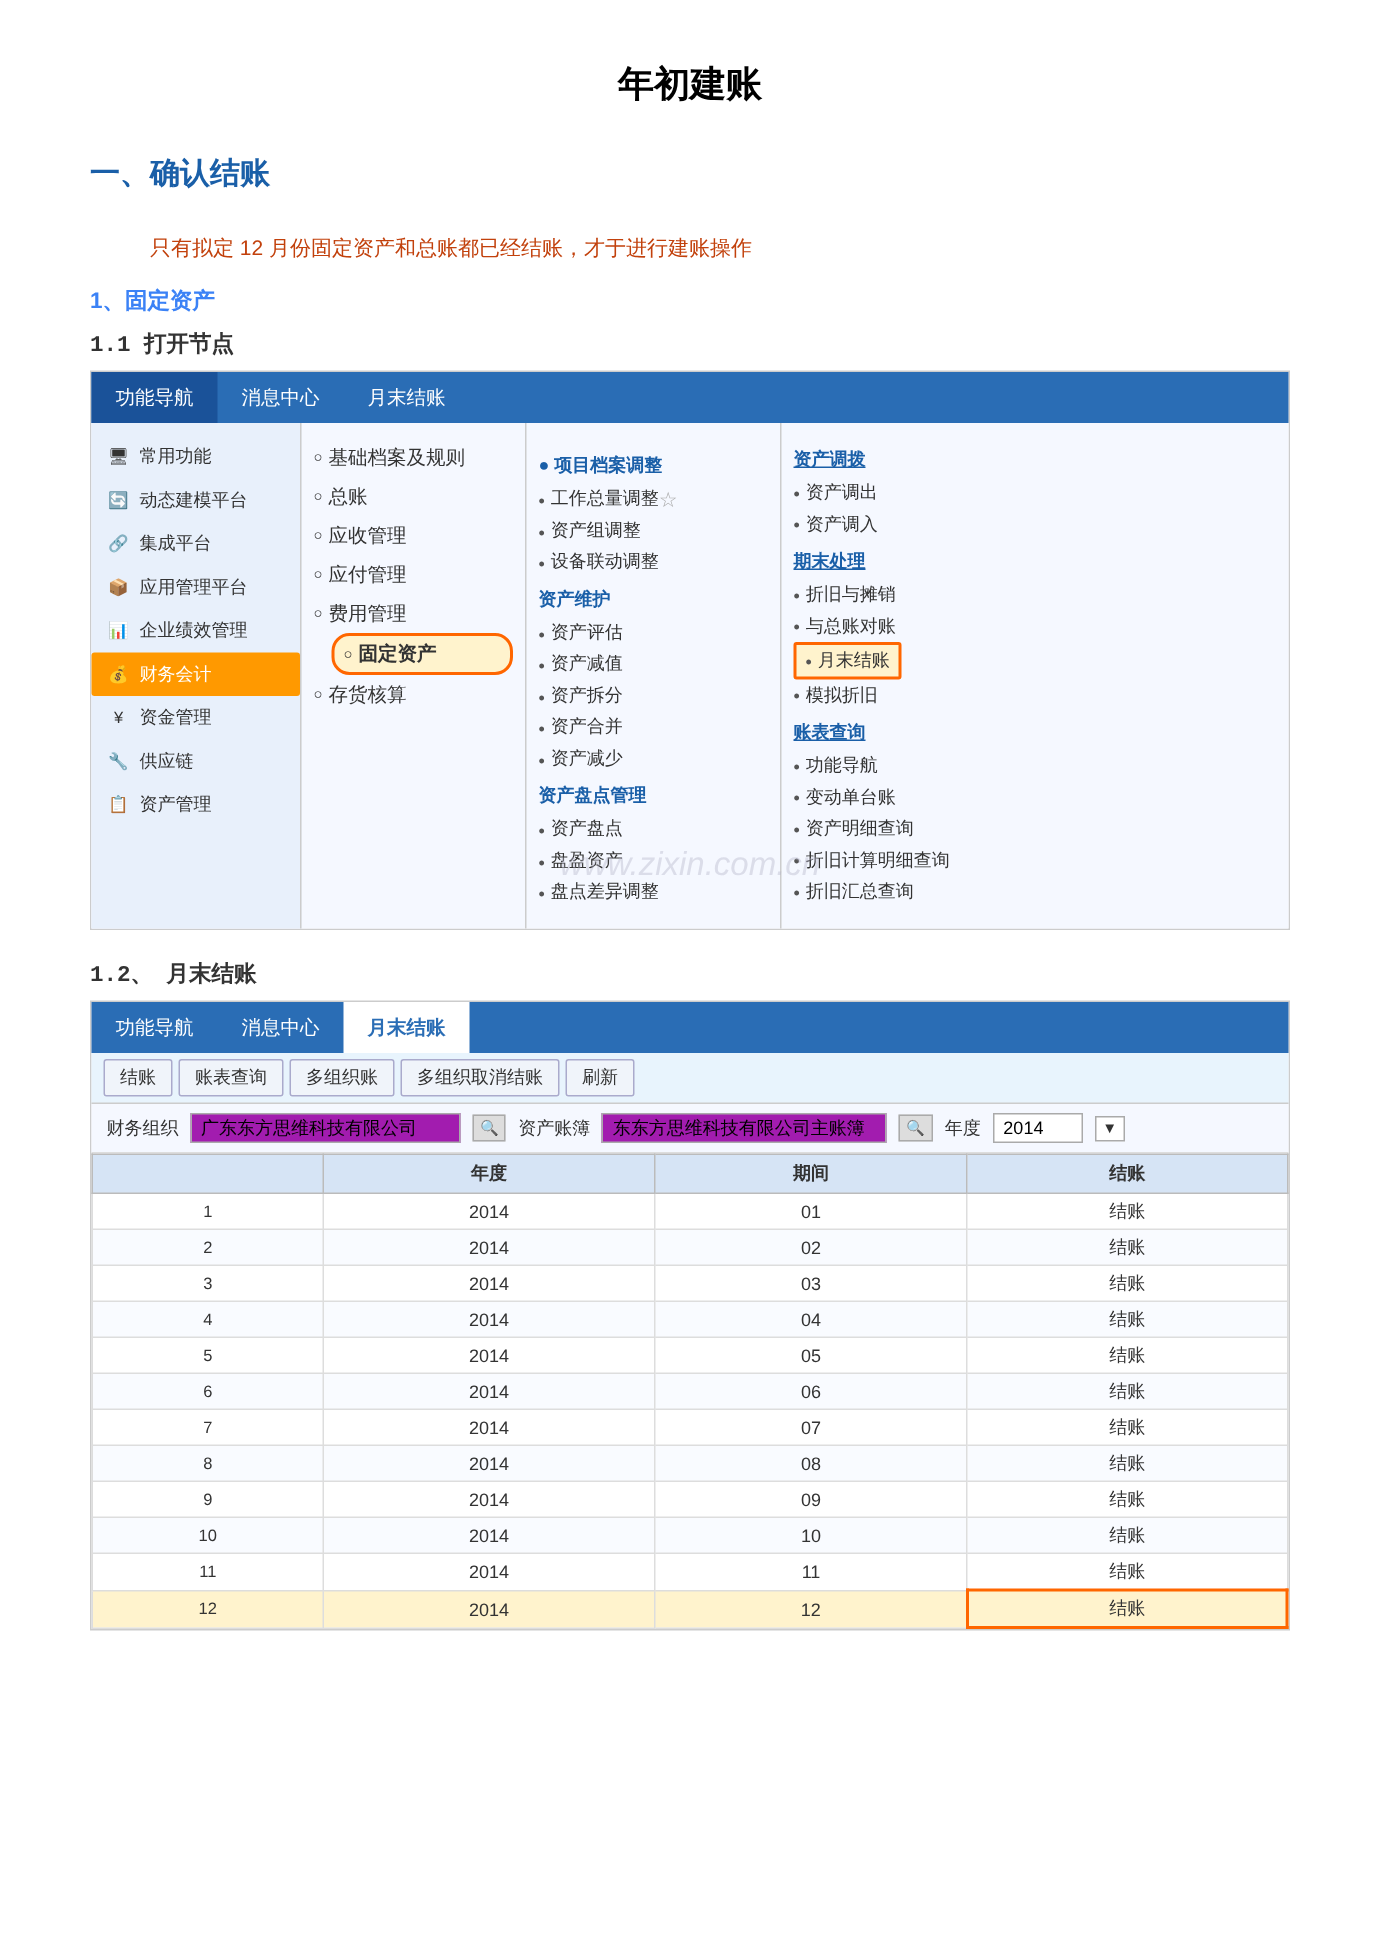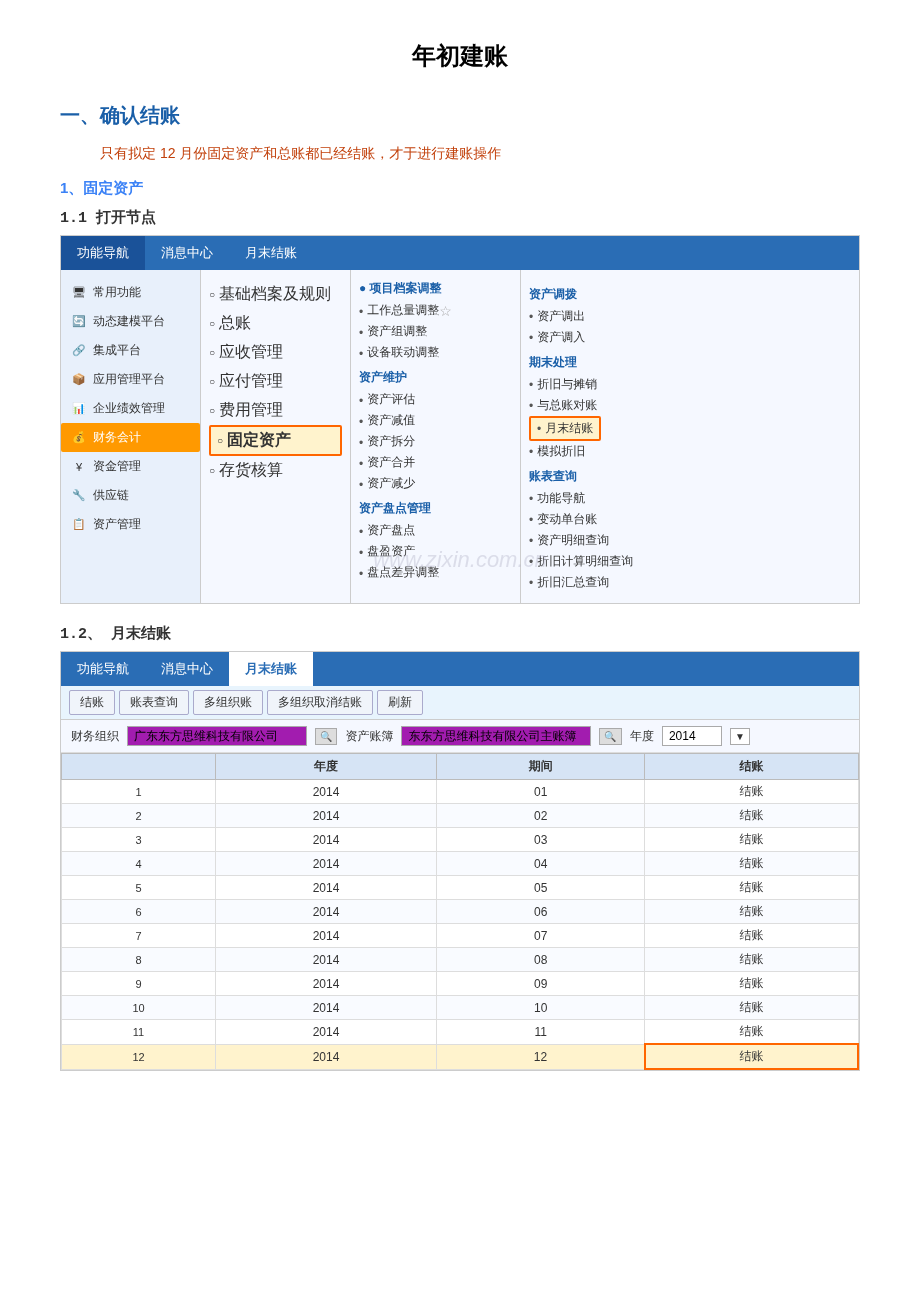--- a/index.html
+++ b/index.html
@@ -16,21 +16,21 @@
       text-align: center;
       font-size: 24px;
       font-weight: bold;
       margin-bottom: 30px;
       color: #000;
     }
     .section-title {
       font-size: 20px;
       font-weight: bold;
       color: #1a5fa8;
-      margin-bottom: 16px;
+      margin-bottom: 28px;
       border-bottom: none;
     }
     .section-subtitle {
       font-size: 15px;
       font-weight: bold;
       color: #3b82f6;
       margin: 12px 0 8px 0;
     }
     .section-sub2 {
       font-size: 15px;
@@ -101,43 +101,44 @@
       color: #fff;
       border-radius: 2px;
     }
     .nav-middle {
       width: 150px;
       padding: 10px 8px;
       border-right: 1px solid #ccc;
     }
     .nav-middle-item {
       padding: 4px 0;
-      font-size: 16px;
+      font-size: 13px;
       color: #333;
       display: flex;
       align-items: center;
     }
     .nav-middle-item::before {
       content: "○";
       margin-right: 4px;
       font-size: 10px;
     }
     .nav-middle-item.highlighted-box {
       background: #fff3cd;
       border: 2px solid #ff6600;
-      border-radius: 2px;
+      border-radius: 12px;
       padding: 3px 6px;
       font-weight: bold;
+      margin-left: 12px;
     }
     .nav-middle-item.highlighted-box::before {
       content: "○";
     }
     .nav-right1 {
       width: 170px;
-      padding: 4px 8px;
+      padding: 14px 8px;
       border-right: 1px solid #ccc;
     }
     .nav-right1-section {
       color: #1a5fa8;
       font-weight: bold;
       font-size: 12px;
       margin: 6px 0 3px 0;
     }
     .nav-right1-item {
       padding: 2px 0;
@@ -153,20 +154,21 @@
     }
     .nav-right2 {
       flex: 1;
       padding: 10px 8px;
     }
     .nav-right2-section {
       color: #1a5fa8;
       font-weight: bold;
       font-size: 12px;
       margin: 6px 0 3px 0;
+      text-decoration: underline;
     }
     .nav-right2-item {
       padding: 2px 0;
       font-size: 12px;
       color: #333;
       display: flex;
       align-items: center;
     }
     .nav-right2-item::before {
       content: "•";

